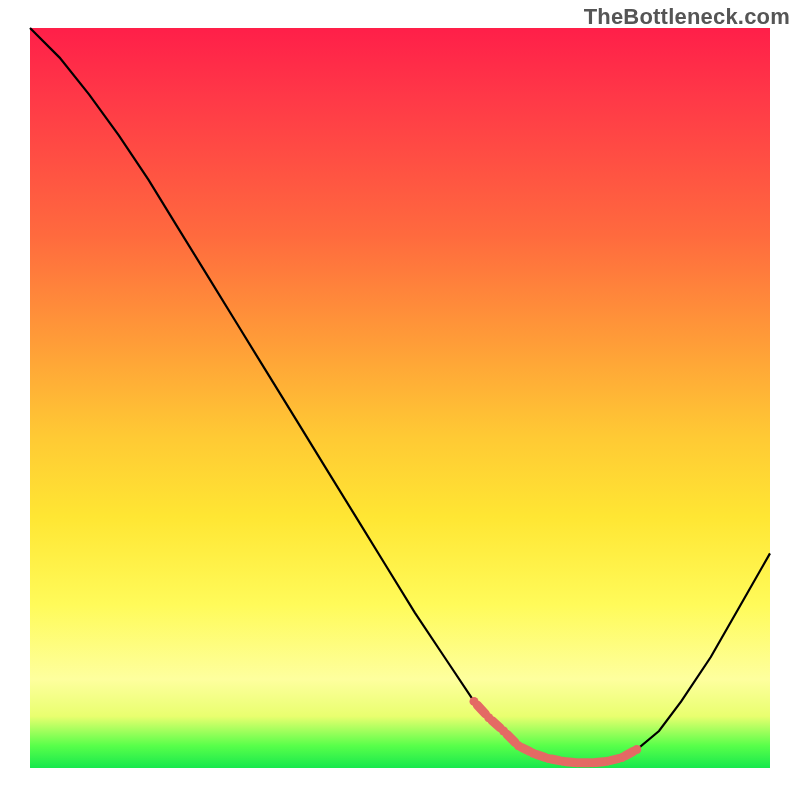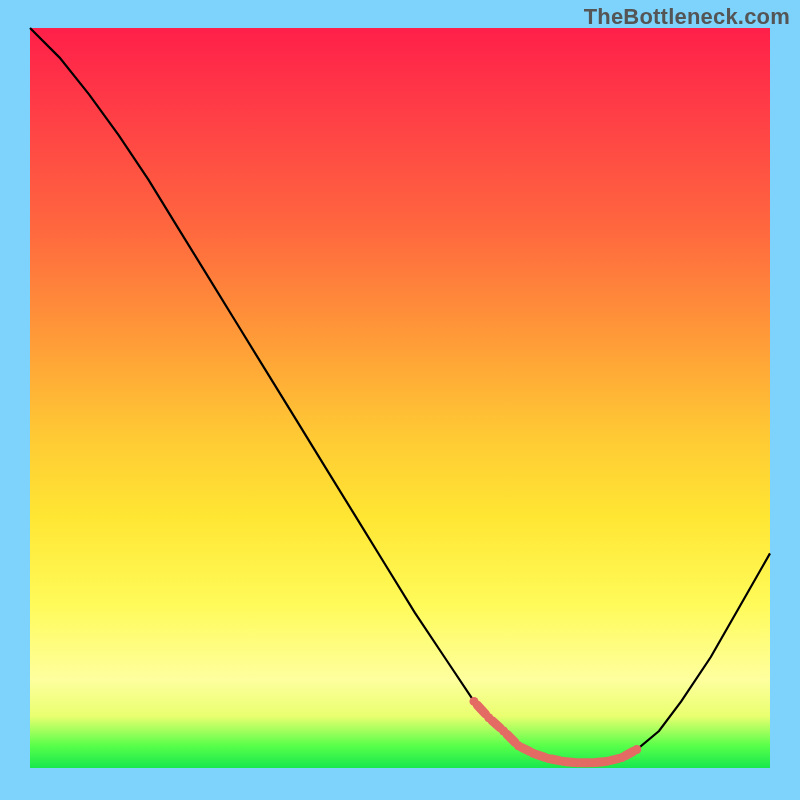--- a/index.html
+++ b/index.html
@@ -7,21 +7,21 @@
     padding: 0;
     width: 800px;
     height: 800px;
     background: #000;
     font-family: Arial, Helvetica, sans-serif;
   }
   .container {
     position: relative;
     width: 800px;
     height: 800px;
-    background: #7dd3fc;
+    background: #ffffff;
   }
   .watermark {
     position: absolute;
     top: 4px;
     right: 10px;
     color: #555;
     font-size: 22px;
     font-weight: bold;
     z-index: 50;
     letter-spacing: 0.2px;

